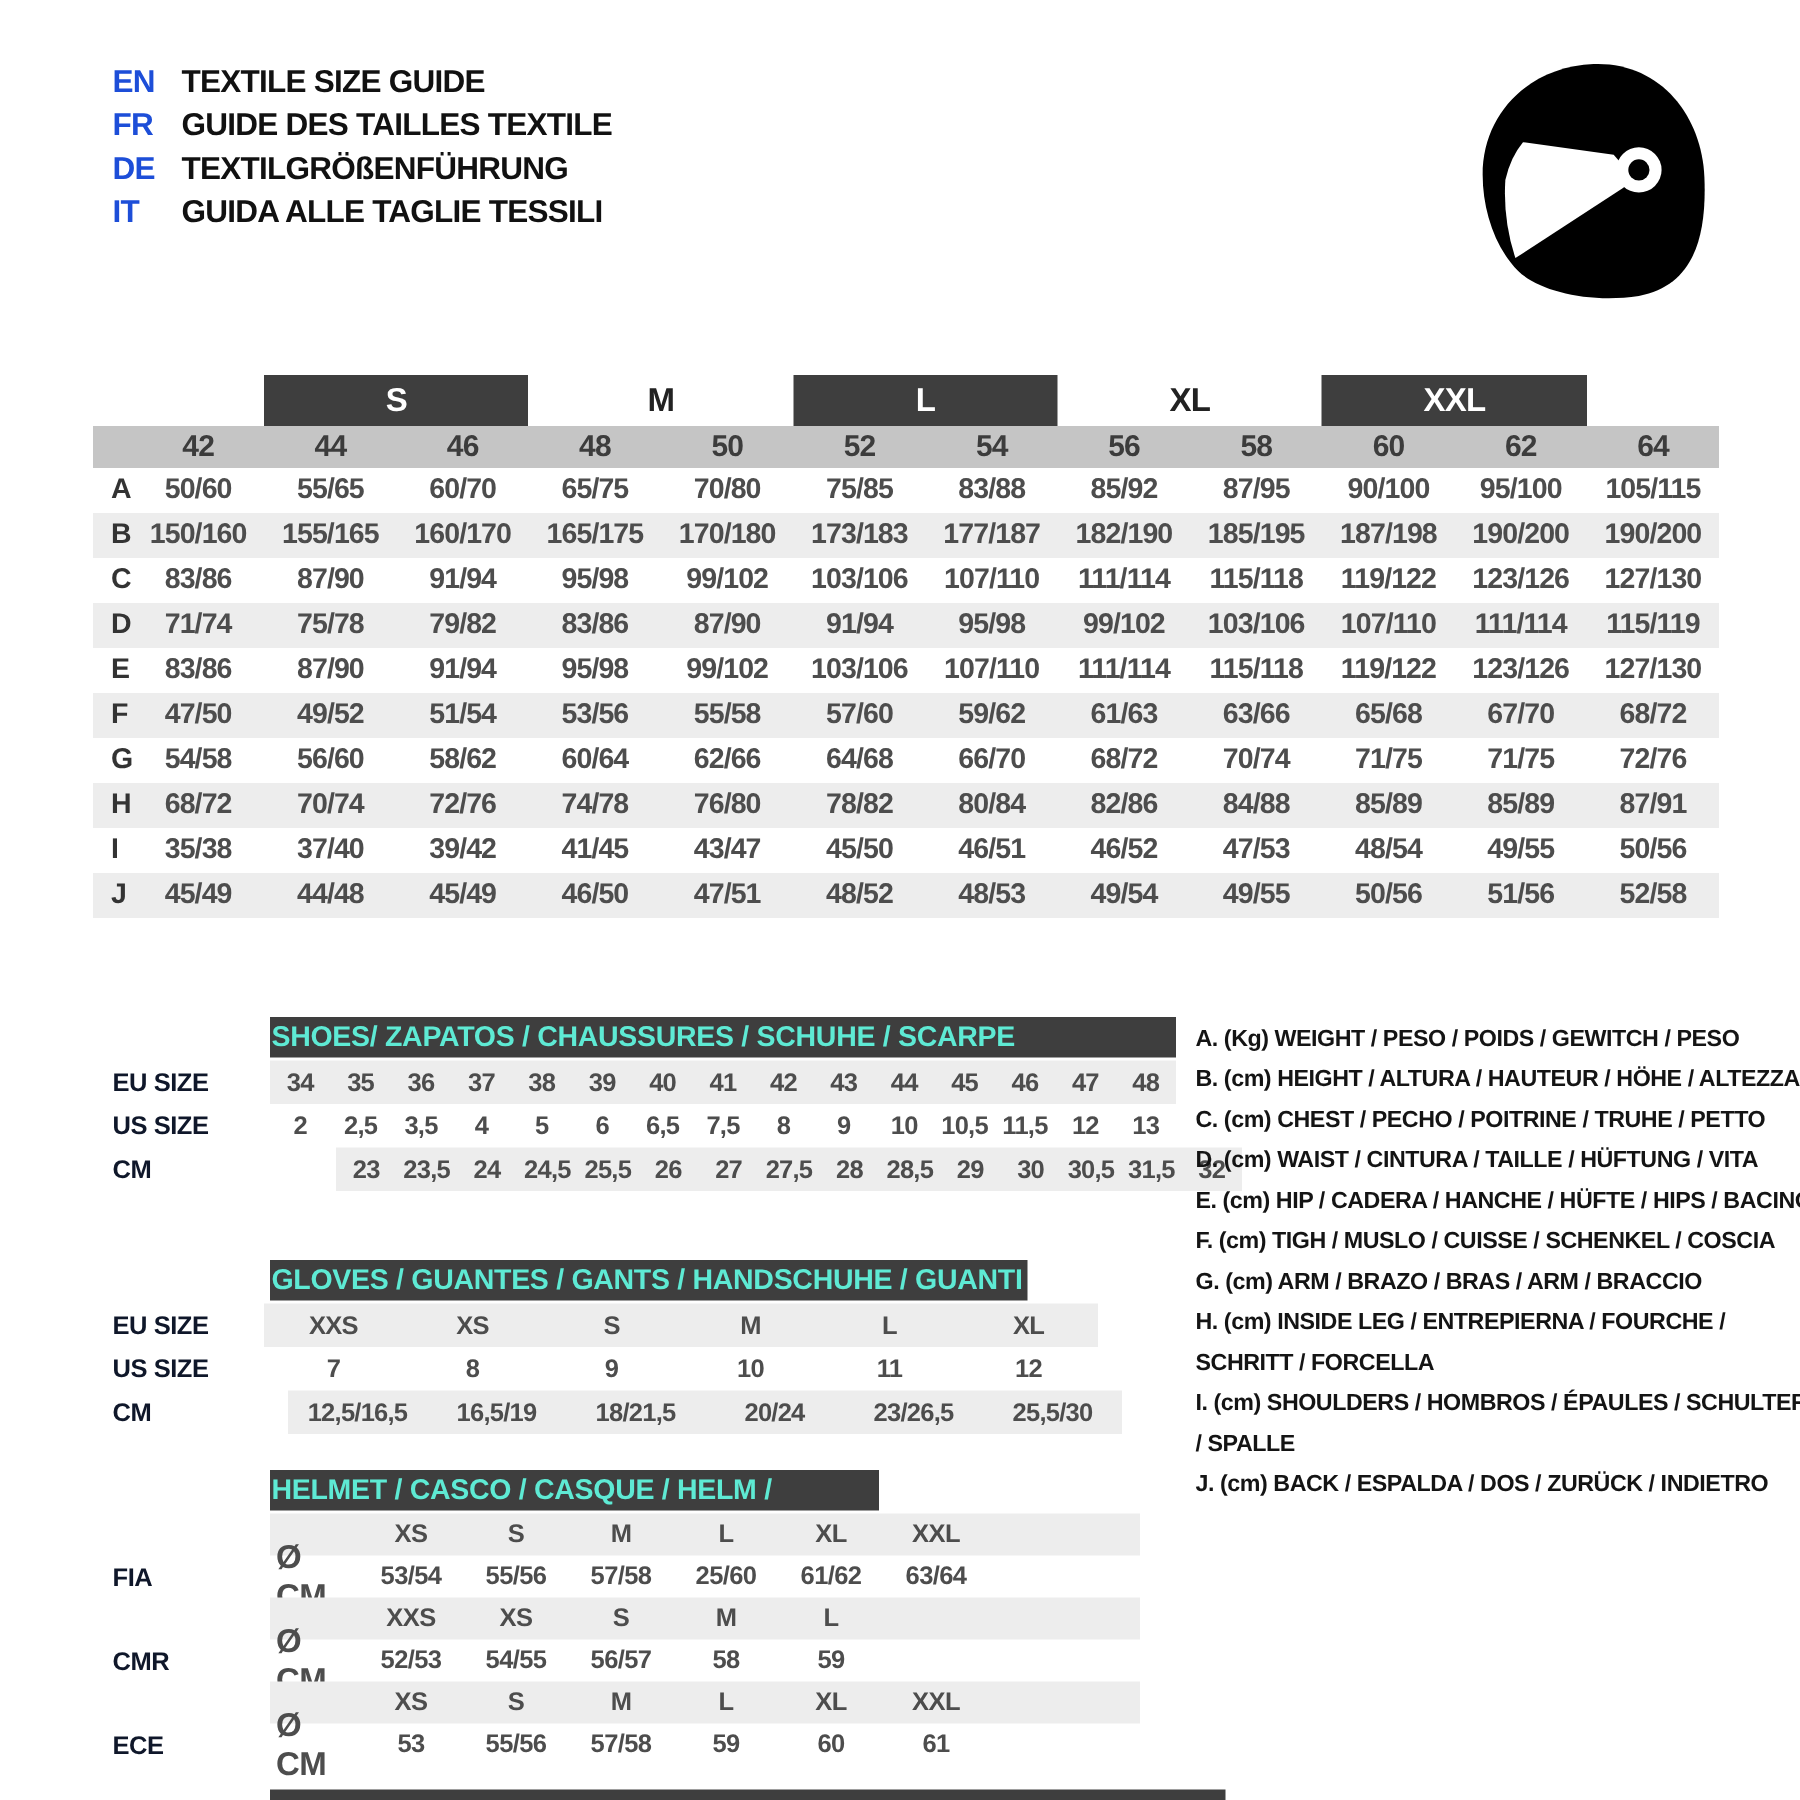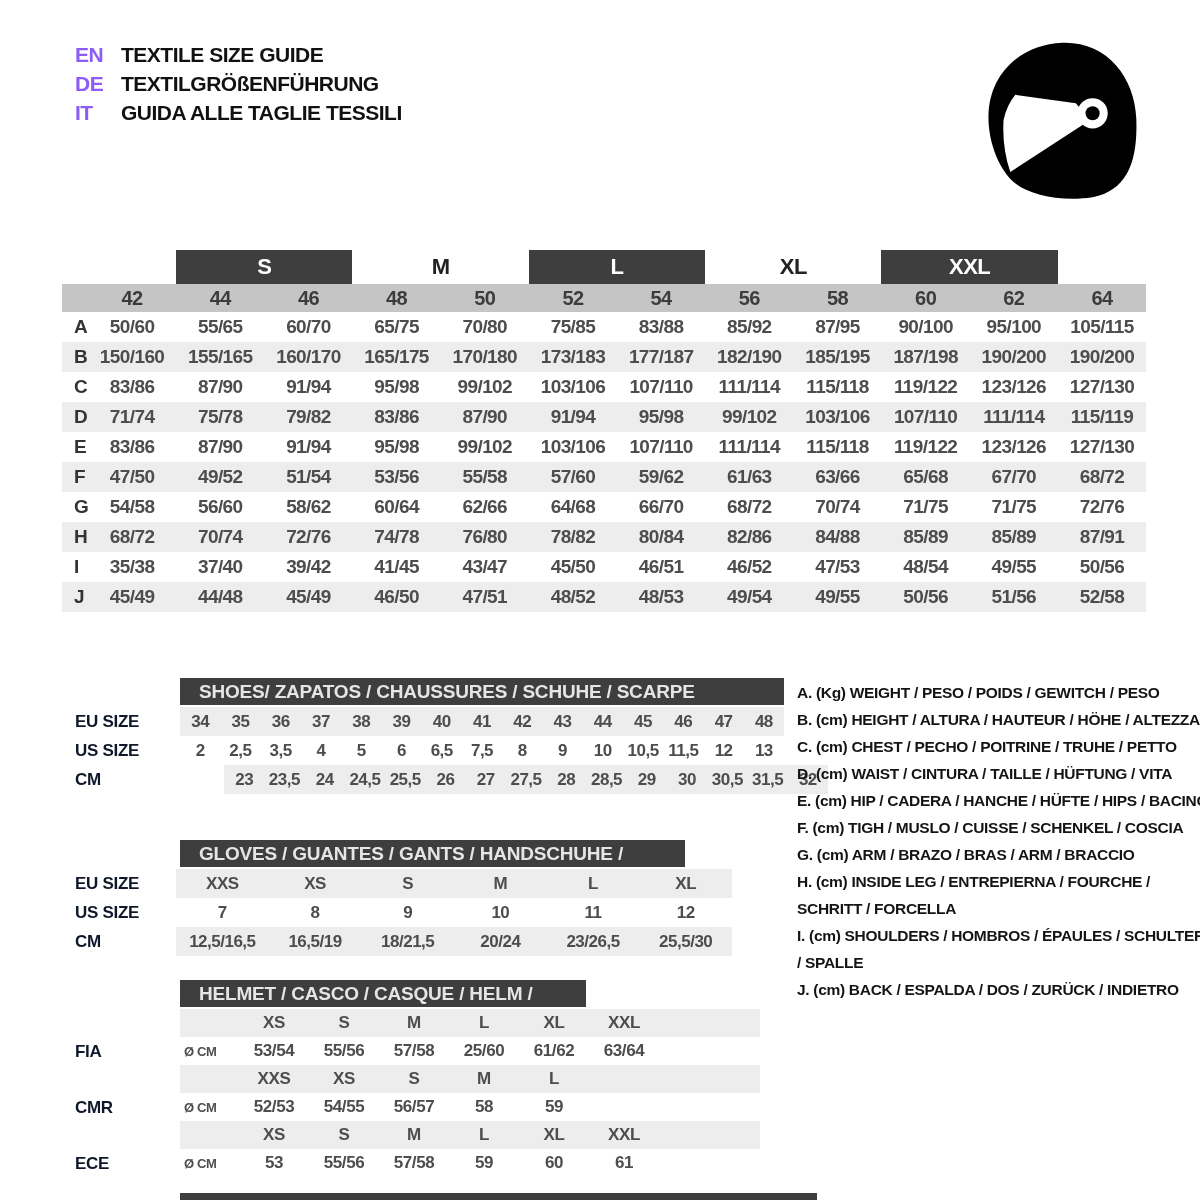--- a/index.html
+++ b/index.html
@@ -1,63 +1,67 @@
 <!DOCTYPE html>
 <html style="--dark: #3e3e3e; --band: #c5c5c5; --alt: #ededed; --val: #4d4d4d;"><head>
 <meta charset="utf-8">
 <style>
   html,body{margin:0;padding:0;background:#fff;}
   .page{position:relative;width:1200px;height:1200px;background:#fff;overflow:hidden;
         font-family:"Liberation Sans","DejaVu Sans",sans-serif;}
   
   .lang-block{position:absolute;left:75px;top:40px;}
   .lang-row{display:flex;height:29px;align-items:center;}
-  .lang-code{width:46px;font-weight:bold;font-size:21px;color:#8b5cf6;letter-spacing:-0.5px;}
+  .lang-code{width:46px;font-weight:bold;font-size:21px;color:#1d4ed8;letter-spacing:-0.5px;}
   .lang-title{font-weight:bold;font-size:21px;color:#111;letter-spacing:-0.5px;}
   
   .helmet-icon{position:absolute;left:975px;top:36px;width:168px;height:168px;}
   
   .textile{position:absolute;left:62px;top:250px;width:1084px;}
   .tt-group-row{display:flex;margin-left:26px;height:34px;}
   .group-cell{display:flex;align-items:center;justify-content:center;font-weight:bold;font-size:22px;letter-spacing:-0.5px;}
   .group-dark{background:var(--dark);color:#fff;}
   .group-plain{color:#222;}
   .tt-sizes{display:flex;height:28px;background:var(--band);align-items:center;}
   .tt-label-spacer{width:26px;}
   .tt-cell{flex:1;text-align:center;font-weight:bold;font-size:19px;color:var(--val);letter-spacing:-0.6px;}
   .tt-sizes .tt-cell{color:#3c3c3c;font-size:20px;}
   .tt-row{display:flex;height:30px;align-items:center;}
   .tt-row.alt{background:var(--alt);}
   .tt-rowlabel{width:26px;padding-left:12px;font-weight:bold;font-size:19px;color:#333;box-sizing:border-box;}
   
-  .bar-title{position:absolute;background:var(--dark);color:#e5e5e5;font-weight:bold;font-size:19px;
-             line-height:27px;height:27px;padding-left:19px;letter-spacing:-0.2px;box-sizing:border-box;}
+  .bar-title{position:absolute;background:var(--dark);color:#5eead4;font-weight:bold;font-size:19px;
+             line-height:27px;height:27px;padding-left:1px;letter-spacing:-0.2px;box-sizing:border-box;}
   .sec-row{position:absolute;height:29px;display:flex;align-items:center;}
   .sec-row.alt{background:var(--alt);}
   .sec-cell{flex:1;text-align:center;font-size:17px;font-weight:bold;color:var(--val);letter-spacing:-0.5px;}
   .helm{height:28px;}
-  .helm-unit{width:55px;font-size:13px;font-weight:bold;color:var(--val);padding-left:4px;letter-spacing:-0.4px;}
+  .helm-unit{width:55px;font-size:22px;font-weight:bold;color:var(--val);padding-left:4px;letter-spacing:-0.4px;}
   .helm-cell{width:70px;text-align:center;font-size:17px;font-weight:bold;color:var(--val);letter-spacing:-0.4px;}
   .side-label{position:absolute;left:75px;height:29px;line-height:29px;font-weight:bold;font-size:17px;
               color:#0f172a;letter-spacing:-0.3px;}
   
   .legend{position:absolute;left:797px;top:679px;width:420px;}
   .legend-item{font-weight:bold;font-size:15.5px;line-height:27px;color:#141414;letter-spacing:-0.3px;}
   
   .bottom-bar{position:absolute;left:180px;top:1193px;width:637px;height:7px;background:var(--dark);}
 </style>
 </head>
 <body>
 
 <div class="page">
 
   <div class="lang-block">
       <div class="lang-row">
         <div class="lang-code">EN</div>
         <div class="lang-title">TEXTILE SIZE GUIDE</div>
+      </div>
+      <div class="lang-row">
+        <div class="lang-code">FR</div>
+        <div class="lang-title">GUIDE DES TAILLES TEXTILE</div>
       </div>
       <div class="lang-row">
         <div class="lang-code">DE</div>
         <div class="lang-title">TEXTILGRÖßENFÜHRUNG</div>
       </div>
       <div class="lang-row">
         <div class="lang-code">IT</div>
         <div class="lang-title">GUIDA ALLE TAGLIE TESSILI</div>
       </div>
     </div>
@@ -320,21 +324,21 @@
         <div class="sec-cell">XL</div>
       </div>
       <div class="sec-row" style="top: 898px; left: 176px; width: 556px;">
         <div class="sec-cell">7</div>
         <div class="sec-cell">8</div>
         <div class="sec-cell">9</div>
         <div class="sec-cell">10</div>
         <div class="sec-cell">11</div>
         <div class="sec-cell">12</div>
       </div>
-      <div class="sec-row alt" style="top: 927px; left: 176px; width: 556px;">
+      <div class="sec-row alt" style="top: 927px; left: 192px; width: 556px;">
         <div class="sec-cell">12,5/16,5</div>
         <div class="sec-cell">16,5/19</div>
         <div class="sec-cell">18/21,5</div>
         <div class="sec-cell">20/24</div>
         <div class="sec-cell">23/26,5</div>
         <div class="sec-cell">25,5/30</div>
       </div>
     </div>
 
   <div class="bar-title" style="left:180px;top:980px;width:406px;">HELMET / CASCO / CASQUE / HELM / CASCO</div>

